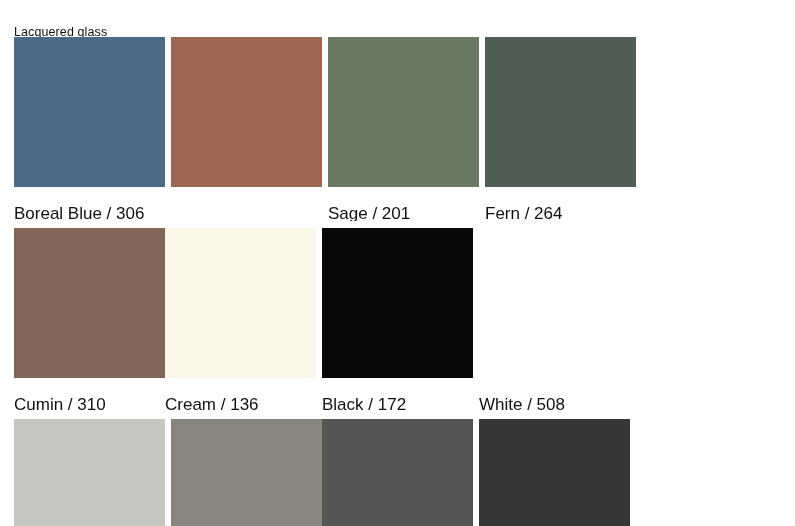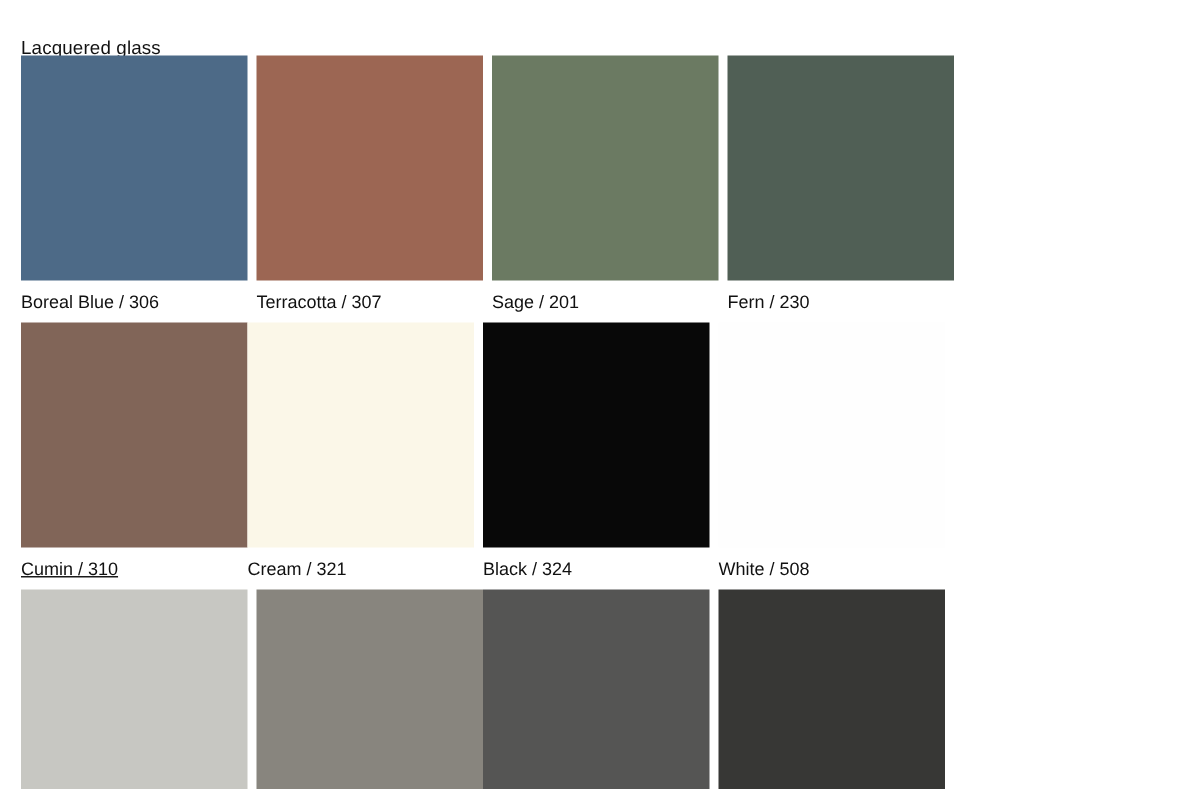--- a/index.html
+++ b/index.html
@@ -34,69 +34,67 @@
     flex-wrap: wrap;
     gap: 0px;
   }
   .swatch-cell {
     width: 151px;
     margin-right: 6px;
     margin-bottom: 7px;
   }
   .swatch-cell.last-col {
     margin-right: 0;
-    text-decoration: underline;
   }
   .swatch-chip {
     width: 151px;
     height: 150px;
     display: block;
   }
   .swatch-label {
-    font-size: 12px;
+    font-size: 17px;
     line-height: 14px;
-    padding-top: 7px;
+    padding-top: 20px;
     color: #111111;
     white-space: nowrap;
     overflow: hidden;
   }
 </style>
 </head>
 <body>
 
 <div class="page-title">Lacquered glass</div>
 
 <div class="swatch-grid">
     <div class="swatch-cell">
       <div class="swatch-chip" style="background-color: rgb(77, 106, 135);"></div>
       <div class="swatch-label">Boreal Blue / 306</div>
     </div>
     <div class="swatch-cell">
       <div class="swatch-chip" style="background-color: rgb(156, 102, 83);"></div>
-      <div class="swatch-label">Terracotta / 307</div>
     </div>
     <div class="swatch-cell">
       <div class="swatch-chip" style="background-color: rgb(107, 122, 98);"></div>
       <div class="swatch-label">Sage / 201</div>
     </div>
     <div class="swatch-cell">
       <div class="swatch-chip" style="background-color: rgb(80, 95, 85);"></div>
-      <div class="swatch-label">Fern / 230</div>
+      <div class="swatch-label">Fern / 264</div>
     </div>
     <div class="swatch-cell last-col">
       <div class="swatch-chip" style="background-color: rgb(129, 101, 88);"></div>
       <div class="swatch-label">Cumin / 310</div>
     </div>
     <div class="swatch-cell">
       <div class="swatch-chip" style="background-color: rgb(251, 247, 232);"></div>
-      <div class="swatch-label">Cream / 321</div>
+      <div class="swatch-label">Cream / 136</div>
     </div>
     <div class="swatch-cell">
       <div class="swatch-chip" style="background-color: rgb(8, 8, 8);"></div>
-      <div class="swatch-label">Black / 324</div>
+      <div class="swatch-label">Black / 172</div>
     </div>
     <div class="swatch-cell">
       <div class="swatch-chip" style="background-color: rgb(254, 254, 254);"></div>
       <div class="swatch-label">White / 508</div>
     </div>
     <div class="swatch-cell">
       <div class="swatch-chip" style="background-color: rgb(199, 199, 194);"></div>
     </div>
     <div class="swatch-cell last-col">
       <div class="swatch-chip" style="background-color: rgb(136, 133, 126);"></div>

